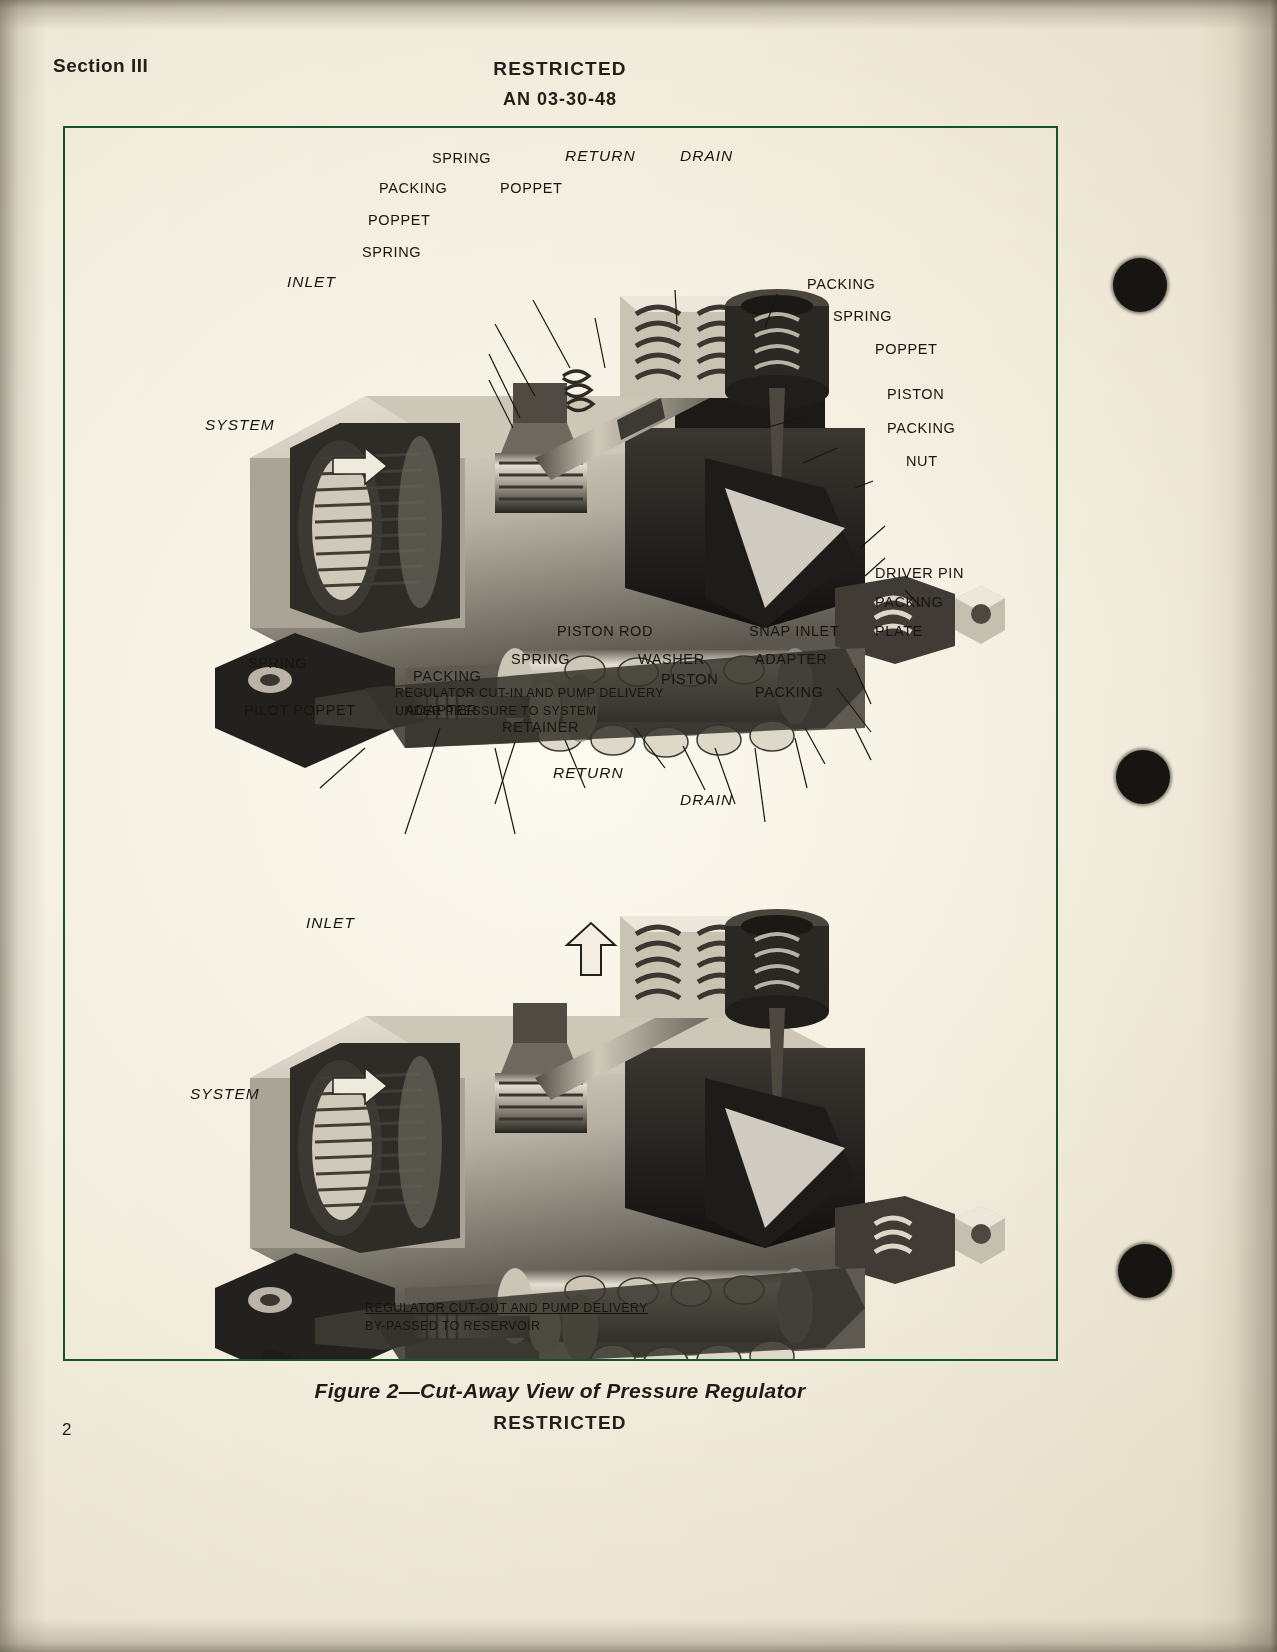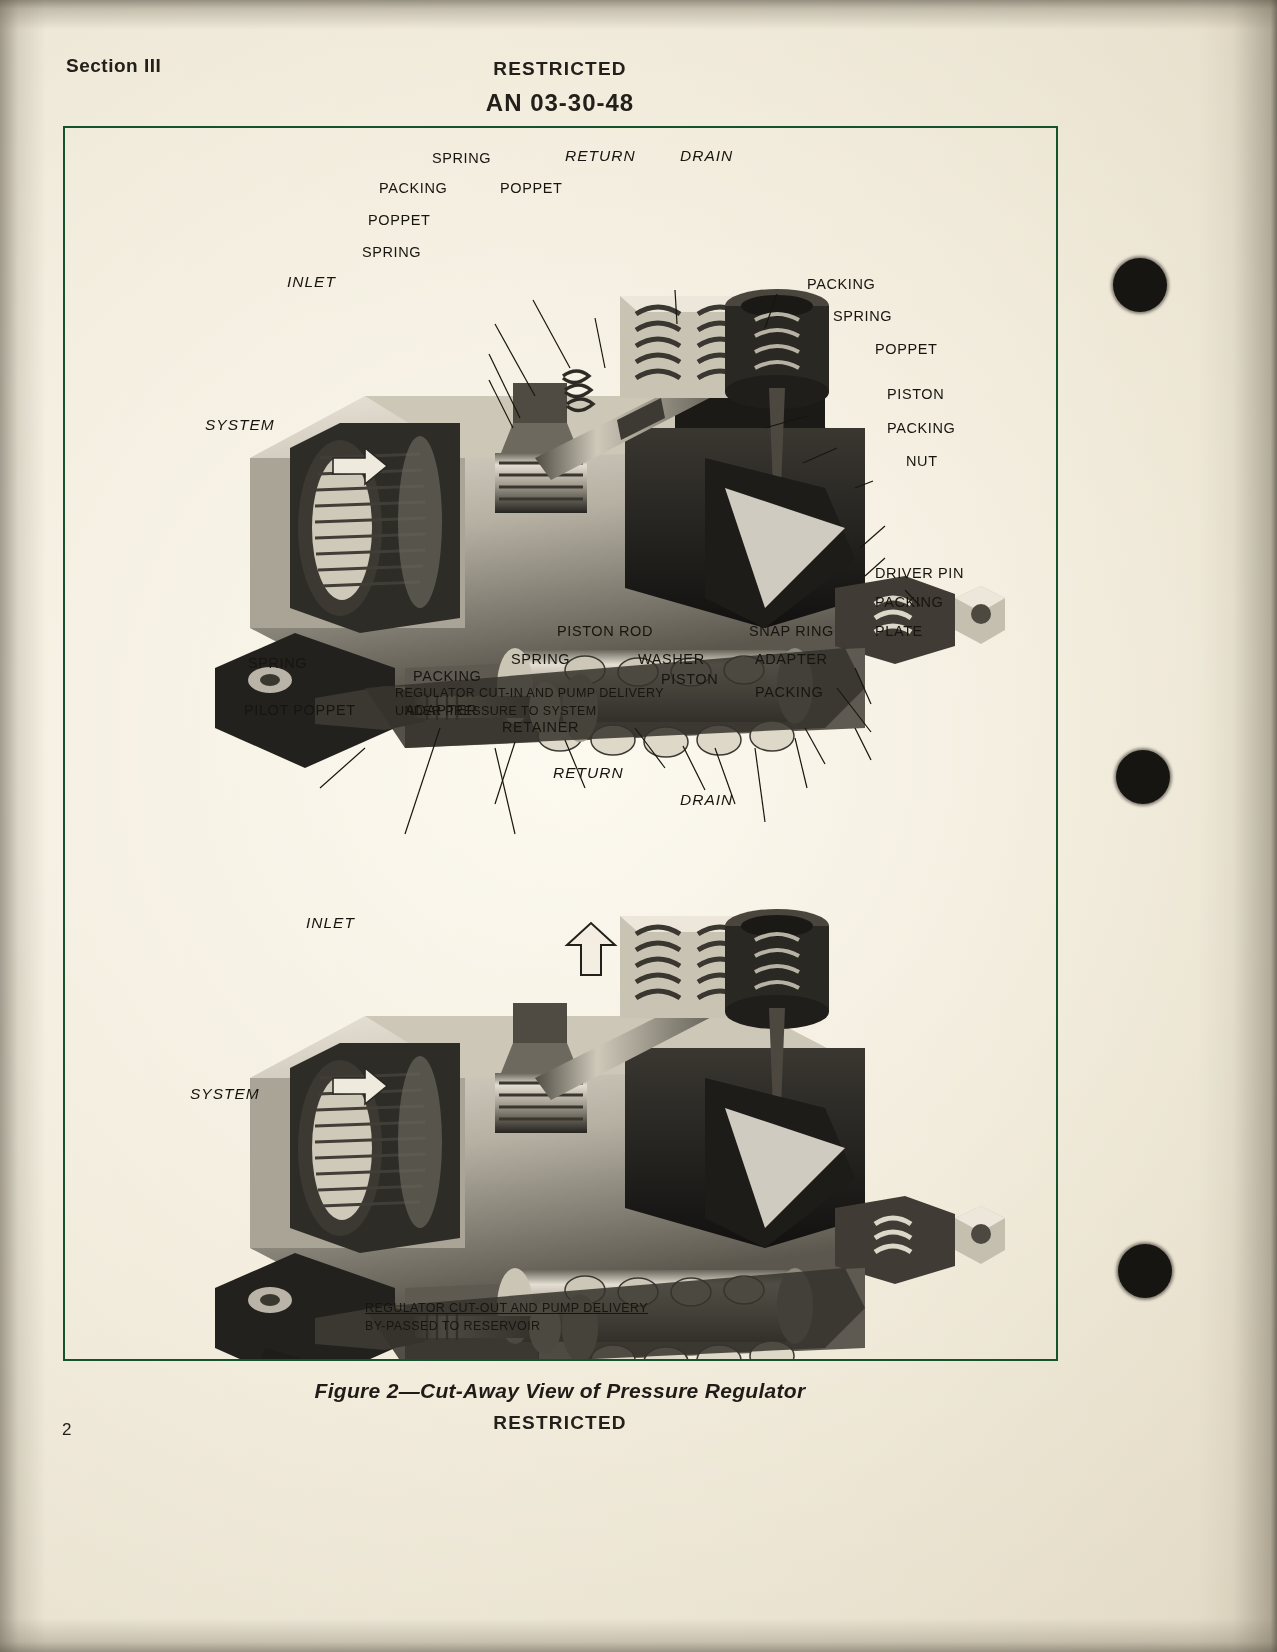--- a/index.html
+++ b/index.html
@@ -61,21 +61,21 @@
     background: #171512;
     box-shadow: 0 0 3px 2px rgba(30,26,20,0.5);
   }
   #punch1 { left: 1113px; top: 258px; }
   #punch2 { left: 1116px; top: 750px; }
   #punch3 { left: 1118px; top: 1244px; }
 
   
   .hdr-section {
     position: absolute;
-    left: 66px; top: 55px;
+    left: 53px; top: 55px;
     font-weight: bold;
     font-size: 19px;
     letter-spacing: 0.5px;
     color: #23201b;
   }
   .hdr-restricted {
     position: absolute;
     left: 0; top: 58px;
     width: 1120px;
     text-align: center;
@@ -83,21 +83,21 @@
     font-size: 19px;
     letter-spacing: 1.2px;
     color: #23201b;
   }
   .hdr-an {
     position: absolute;
     left: 0; top: 89px;
     width: 1120px;
     text-align: center;
     font-weight: bold;
-    font-size: 24px;
+    font-size: 18px;
     letter-spacing: 1px;
     color: #23201b;
   }
 
   
   #figure-frame {
     position: absolute;
     left: 63px; top: 126px;
     width: 995px; height: 1235px;
     border: 2px solid #14532d;
@@ -521,21 +521,21 @@
     <div class="lbl" style="left:742px; top:148px;">PACKING</div>
     <div class="lbl" style="left:768px; top:180px;">SPRING</div>
     <div class="lbl" style="left:810px; top:213px;">POPPET</div>
     <div class="lbl" style="left:822px; top:258px;">PISTON</div>
     <div class="lbl" style="left:822px; top:292px;">PACKING</div>
     <div class="lbl" style="left:841px; top:325px;">NUT</div>
     <div class="lbl lbl-i" style="left:140px; top:288px;">SYSTEM</div>
     <div class="lbl" style="left:810px; top:437px;">DRIVER PIN</div>
     <div class="lbl" style="left:810px; top:466px;">PACKING</div>
     <div class="lbl" style="left:810px; top:495px;">PLATE</div>
-    <div class="lbl" style="left:684px; top:495px;">SNAP RING</div>
+    <div class="lbl" style="left:684px; top:495px;">SNAP INLET</div>
     <div class="lbl" style="left:690px; top:523px;">ADAPTER</div>
     <div class="lbl" style="left:690px; top:556px;">PACKING</div>
     <div class="lbl" style="left:492px; top:495px;">PISTON ROD</div>
     <div class="lbl" style="left:573px; top:523px;">WASHER</div>
     <div class="lbl" style="left:596px; top:543px;">PISTON</div>
     <div class="lbl" style="left:446px; top:523px;">SPRING</div>
     <div class="lbl" style="left:437px; top:543px;margin-top:48px;">RETAINER</div>
     <div class="lbl" style="left:348px; top:540px;">PACKING</div>
     <div class="lbl" style="left:183px; top:527px;">SPRING</div>
     <div class="lbl" style="left:179px; top:574px;">PILOT POPPET</div>

